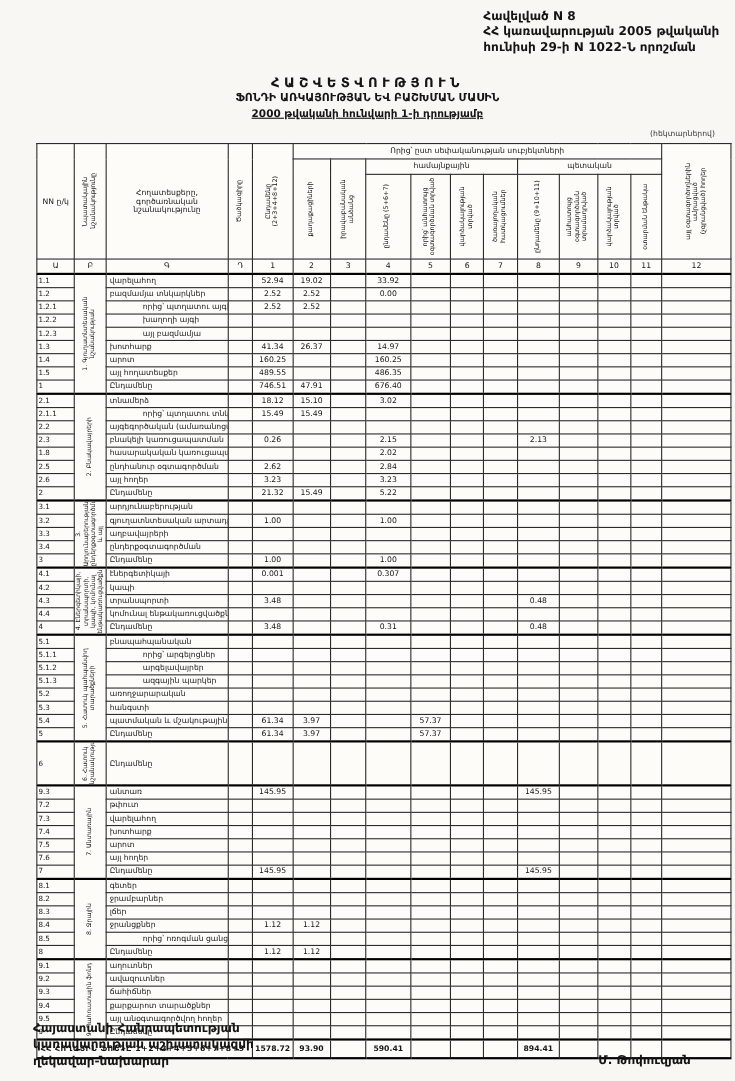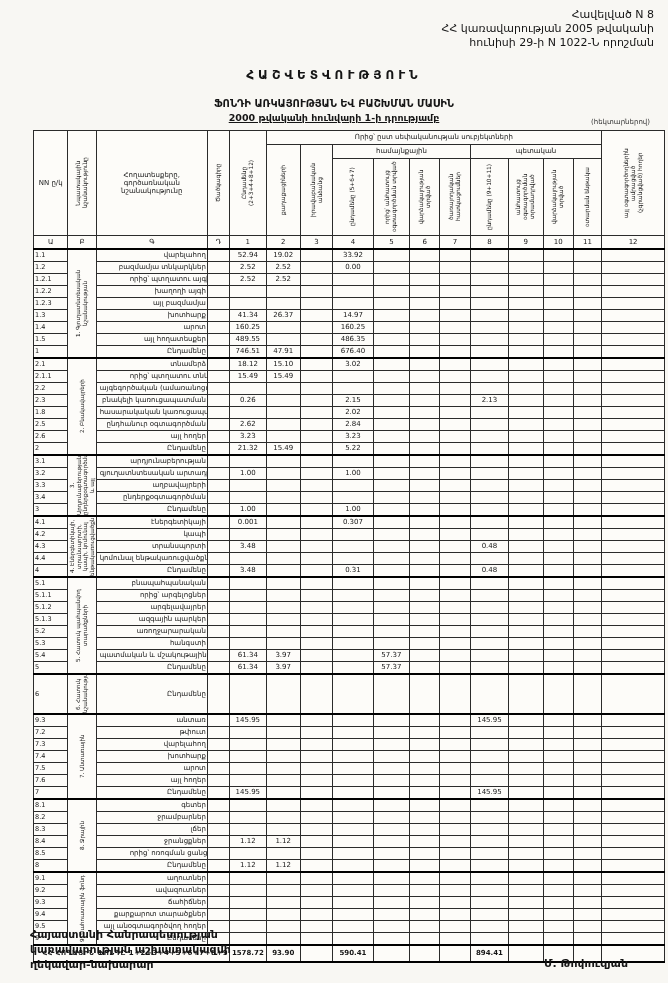--- a/index.html
+++ b/index.html
@@ -6,29 +6,29 @@
   body{
     width:668px;height:983px;
     background:#f8f7f3;
     font-family:"DejaVu Sans", sans-serif;
     color:#151515;
     position:relative;
     overflow:hidden;
   }
   .annex{
     position:absolute;top:8px;right:14px;
-    text-align:right;font-weight:normal;font-size:11px;line-height:1.25;
+    text-align:left;font-weight:bold;font-size:11px;line-height:1.25;
   }
   .titles{
     position:absolute;top:68px;left:0;width:100%;
     text-align:center;font-weight:bold;
   }
   .titles .t1{font-size:12px;letter-spacing:4px;}
   .titles .t2{font-size:10px;margin-top:3px;}
-  .titles .t3{font-size:10px;margin-top:16px;}
+  .titles .t3{font-size:10px;margin-top:2px;}
   .titles .t4{font-size:9.5px;margin-top:3px;text-decoration:underline;}
   .unit-note{
     position:absolute;top:118px;right:18px;
     font-size:7px;color:#333;
   }
   table.land{
     position:absolute;top:130px;left:33px;
     border-collapse:collapse;table-layout:fixed;
     width:632px;
     background:#fdfcf9;
@@ -51,21 +51,21 @@
     margin:0 auto;
     max-height:72px;
     font-size:5.8px;
     line-height:1.2;
     white-space:normal;
     text-align:center;
   }
   th .rot{height:72px;}
   tbody td{height:11px;font-size:7px;line-height:1;}
   tbody td.nn{text-align:left;font-size:6.5px;}
-  tbody td.lbl{text-align:right;padding-left:3px;white-space:nowrap;}
+  tbody td.lbl{text-align:left;padding-left:3px;white-space:nowrap;}
   tbody td.lbl.indent{padding-left:33px;}
   tbody td.val{text-align:center;white-space:nowrap;}
   tbody td.sec{text-align:center;}
   tbody td.sec .rot{max-height:none;height:100%;font-size:5.6px;}
   tbody tr.section-start td{border-top:2px solid #000;}
   tbody tr.tall td{height:38px;}
   tbody tr.grand td{border-top:2.5px solid #000;border-bottom:2.5px solid #000;font-weight:bold;height:15px;}
   tbody tr.grand td.lbl{font-size:7px;letter-spacing:.5px;}
   .footer{
     position:absolute;top:916px;left:30px;

